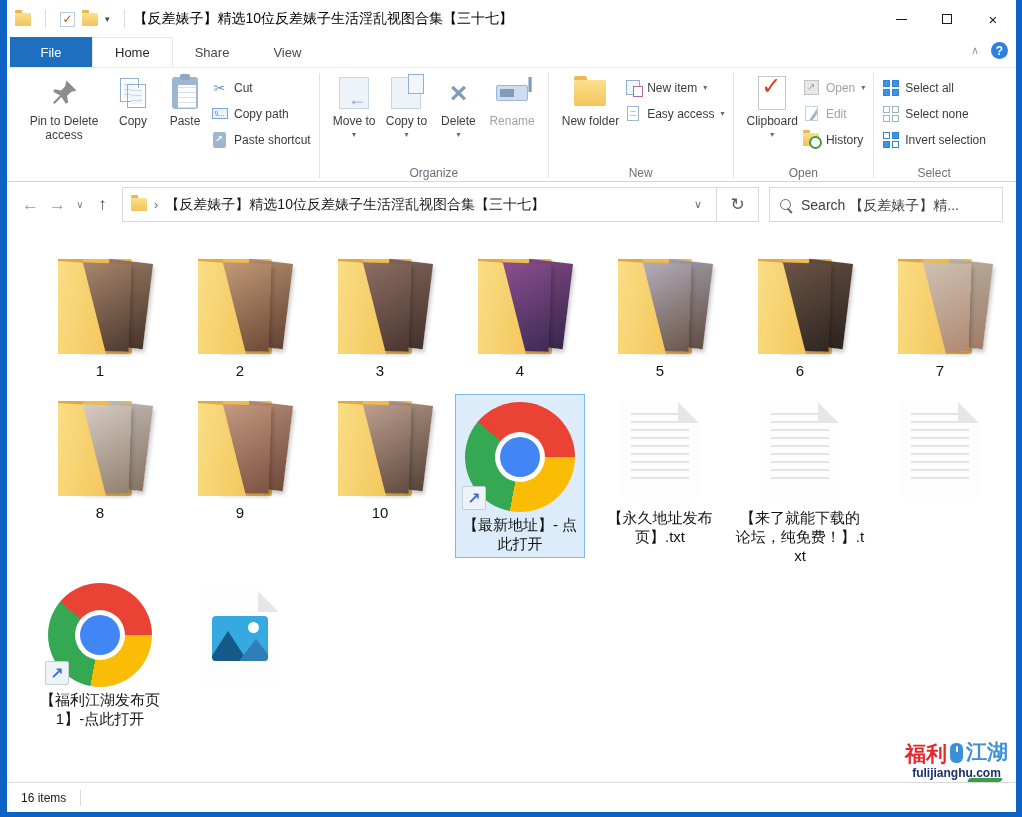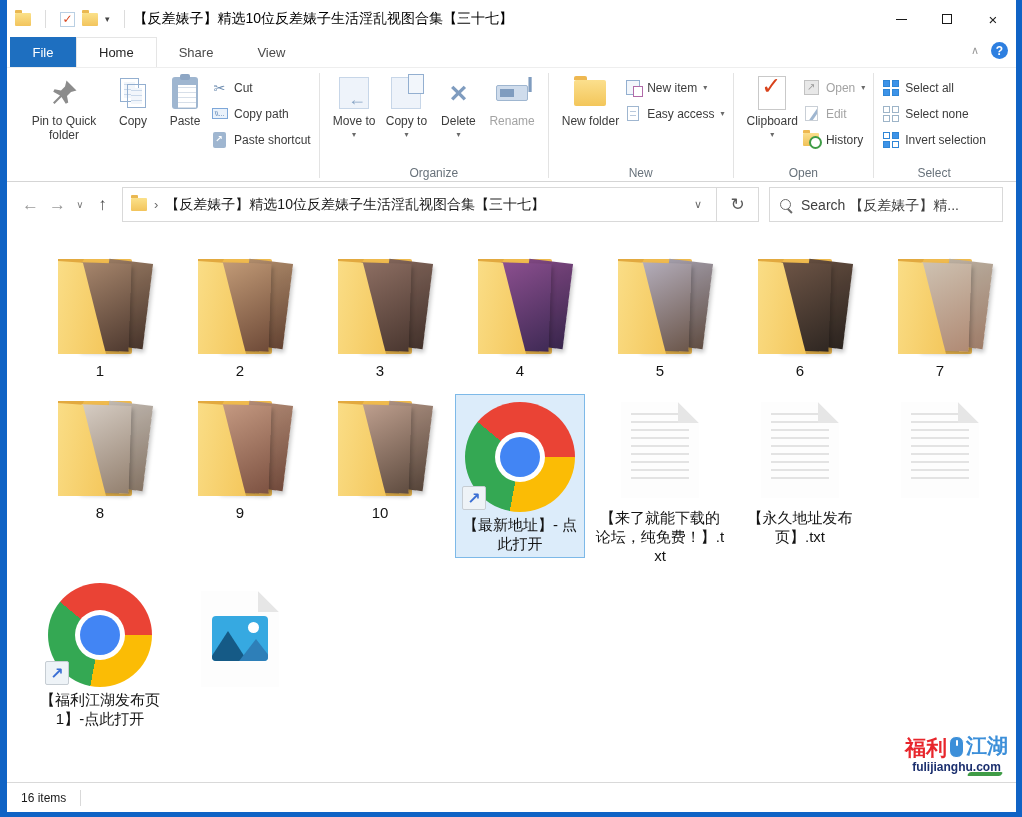--- a/index.html
+++ b/index.html
@@ -18,21 +18,21 @@
   .qat-check { width:15px; height:15px; border:1px solid #b9cfe3; background:#fff; color:#d8431c; font-size:12px; font-weight:bold; line-height:13px; text-align:center; }
   .qat-drop { font-size:9px; color:#444; }
   .t-title { margin-left:2px; white-space:nowrap; overflow:hidden; }
   .wincontrols { margin-left:auto; display:flex; height:38px; }
   .wincontrols > div { width:46px; display:flex; align-items:center; justify-content:center; color:#1a1a1a; font-size:15px; }
   .wc-min .bar { width:11px; height:1px; background:#1a1a1a; }
   .wc-max .box { width:10px; height:10px; border:1px solid #1a1a1a; }
 
   
   .tabsrow { height:30px; flex:0 0 30px; display:flex; align-items:flex-end; position:relative; border-bottom:1px solid #eee; }
-  .tab-file { width:66px; height:30px; margin-left:3px; background:#1e6fc0; color:#fff; font-size:13px; display:flex; align-items:center; justify-content:center; }
+  .tab-file { width:82px; height:30px; margin-left:3px; background:#1e6fc0; color:#fff; font-size:13px; display:flex; align-items:center; justify-content:center; }
   .tab { height:30px; padding:0 22px; display:flex; align-items:center; font-size:13px; color:#4a4a4a; }
   .tab.selected { background:#fff; border:1px solid #e5e5e5; border-bottom:none; color:#262626; }
   .tabsrow-right { position:absolute; right:8px; top:4px; display:flex; align-items:center; gap:12px; }
   .collapse-chevron { color:#9a9a9a; font-size:11px; }
   .help-btn { width:17px; height:17px; border-radius:50%; background:#2d7fe0; color:#fff; font-size:12px; font-weight:bold; display:flex; align-items:center; justify-content:center; }
 
   
   .ribbon { height:114px; flex:0 0 114px; display:flex; border-bottom:1px solid #d5d5d5; padding:2px 0 0 6px; background:#fff; }
   .rgroup { position:relative; display:flex; align-items:flex-start; padding:2px 8px 18px 8px; }
   .rgroup .glabel { position:absolute; left:0; right:0; bottom:1px; text-align:center; font-size:12px; color:#68727b; }
@@ -139,21 +139,21 @@
   .pic .m1 { position:absolute; left:-6px; bottom:-4px; width:44px; height:34px; background:#155a86; clip-path:polygon(50% 0,100% 100%,0 100%); }
   .pic .m2 { position:absolute; right:-8px; bottom:-4px; width:40px; height:26px; background:#2e7fb8; clip-path:polygon(50% 0,100% 100%,0 100%); }
 
   
   .cell.selected { width:130px; margin:0 5px; background:#dcecfa; border:1px solid #7db9e8; padding-top:7px; padding-bottom:4px; }
 
   .txtcell .pageicon, .jpgcell .pageicon { margin-top:8px; }
   .txtcell .flabel, .jpgcell .flabel { margin-top:10px; }
 
   
-  .watermark { position:absolute; right:8px; bottom:9px; text-align:center; line-height:1; }
+  .watermark { position:absolute; right:8px; bottom:3px; text-align:center; line-height:1; }
   .wm-row1 { display:flex; align-items:center; justify-content:center; gap:2px; font-weight:bold; font-size:21px;
        text-shadow:-1px -1px 0 #fff,1px -1px 0 #fff,-1px 1px 0 #fff,1px 1px 0 #fff; }
   .wm-cn-left { color:#e8262c; }
   .wm-cn-right { color:#3c8fd9;font-family:Liberation Mono, monospace; }
   .wm-mouse { width:15px; height:22px; background:#3c8fd9; border-radius:7px; position:relative; border:1px solid #fff; }
   .wm-mouse::before { content:""; position:absolute; left:6px; top:3px; width:2px; height:6px; background:#fff; border-radius:1px; }
   .wm-domain { font-size:12px; font-weight:bold; color:#1b2f6e; margin-top:3px;
        text-shadow:-1px 0 0 #fff,1px 0 0 #fff,0 -1px 0 #fff,0 1px 0 #fff; position:relative; }
   .wm-domain::after { content:""; position:absolute; right:6px; bottom:-3px; width:34px; height:4px; background:#3f9c46; border-radius:2px; transform:skewX(-30deg); }
 
@@ -202,21 +202,21 @@
 
   <div class="ribbon">
 
     <div class="rgroup">
       <div class="bigbtn" style="width:86px;">
         <span class="bicon">
           <svg class="pin-svg" viewBox="0 0 24 24">
               <path d="M14 2l8 8-4.4 1.2-3.2 3.2 1 5.2-2 1-3.4-5.4-5.6 5.6-1.2-1.2 5.6-5.6L3.4 11l1-2 5.2 1 3.2-3.2z" fill="#8c8c8c"></path>
             </svg>
         </span>
-        <span>Pin to Quick folder</span>
+        <span>Pin to Delete access</span>
       </div>
       <div class="bigbtn">
         <span class="bicon">
           <span class="pages-icon">
               <span class="pg pg1"></span>
               <span class="pg pg2"></span>
             </span>
         </span>
         <span>Copy</span>
       </div>
@@ -507,28 +507,28 @@
               <div class="c-core"></div>
             <span class="sc-badge">↗</span>
           </div>
           <span class="flabel">【最新地址】- 点此打开</span>
         </div>
         <div class="cell txtcell">
           <div class="pageicon">
               <div class="lines"></div>
               <div class="foldc"></div>
             </div>
-          <span class="flabel">【来了就能下载的论坛，纯免费！】.txt</span>
+          <span class="flabel">【永久地址发布页】.txt</span>
         </div>
         <div class="cell txtcell">
           <div class="pageicon">
               <div class="lines"></div>
               <div class="foldc"></div>
             </div>
-          <span class="flabel">【永久地址发布页】.txt</span>
+          <span class="flabel">【来了就能下载的论坛，纯免费！】.txt</span>
         </div>
         <div class="cell txtcell">
           <div class="pageicon">
               <div class="lines"></div>
               <div class="foldc"></div>
             </div>
         </div>
       </div>
 
       <div class="grow">

